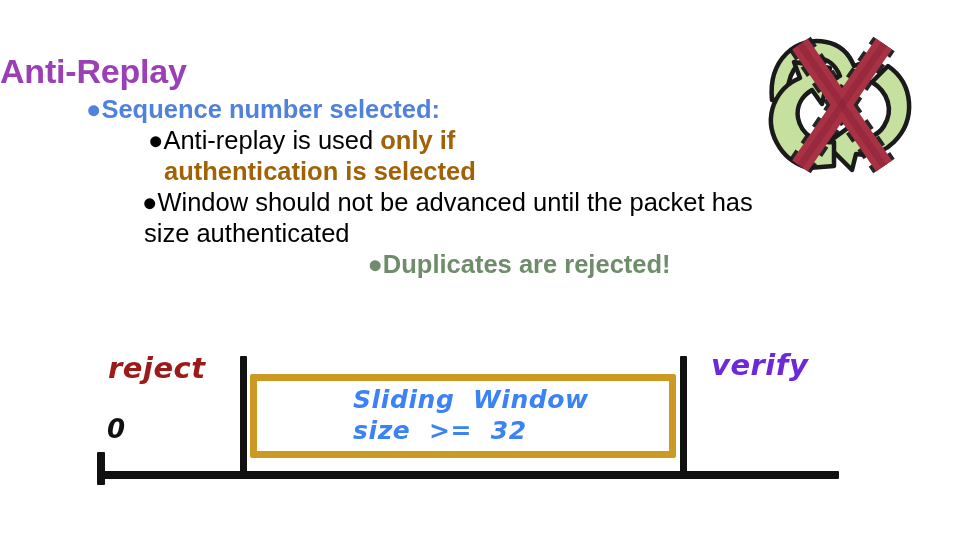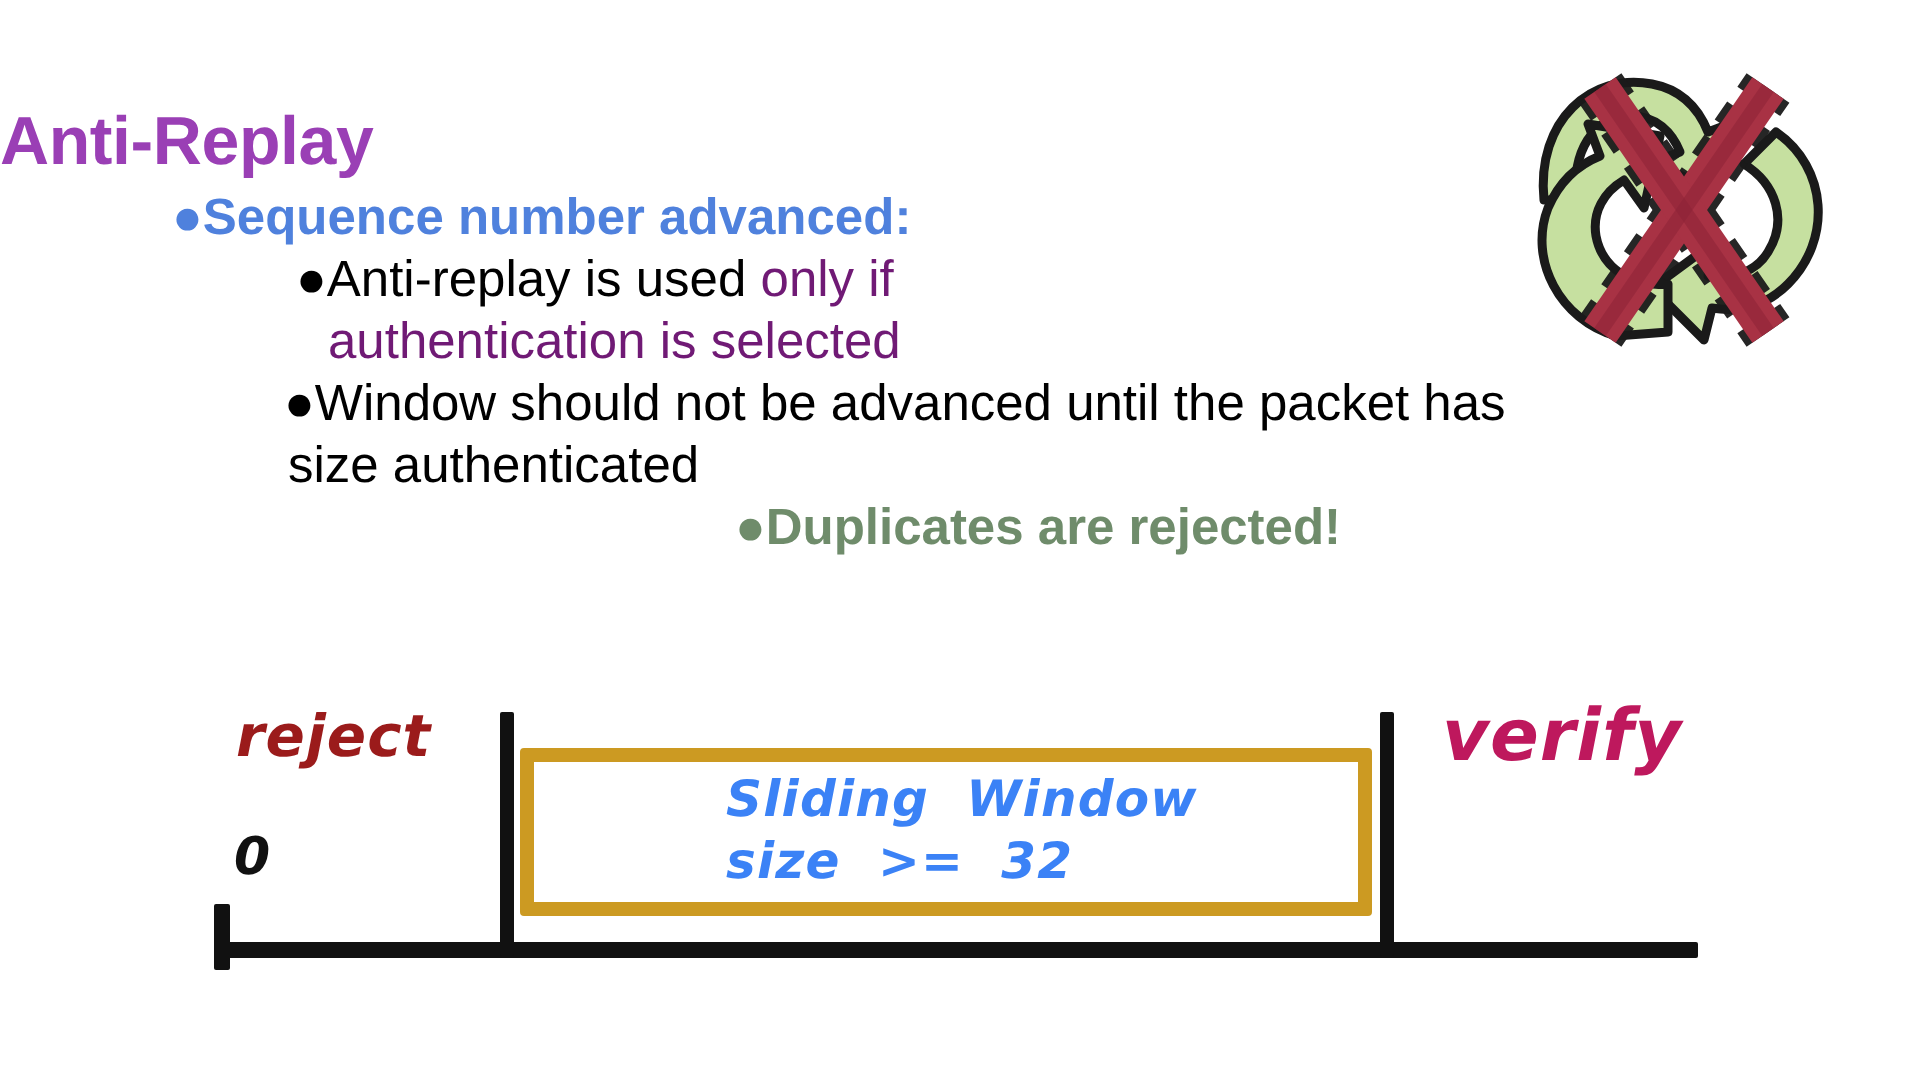--- a/index.html
+++ b/index.html
@@ -66,41 +66,41 @@
     padding-left: 58px;
     color: #000000;
   }
   .lvl4 {
     padding-left: 56px;
     color: #6f8c6b;
     font-weight: bold;
     text-align: center;
   }
   .txt-green {
-    color: #701a75;
-    font-weight: normal;
+    color: #a16207;
+    font-weight: bold;
   }
   .dot {
     font-size: 25.5px;
     line-height: 1;
   }
 
   
   .clipart {
     position: absolute;
     right: 14px;
     top: 8px;
     width: 208px;
     height: 196px;
   }
 
   
   .diagram {
     position: absolute;
-    left: 18px;
+    left: 8px;
     top: 0;
     width: 931px;
     height: 540px;
     pointer-events: none;
   }
   .hand-label {
     position: absolute;
     font-family: "DejaVu Sans", sans-serif;
     font-weight: bold;
     white-space: nowrap;
@@ -116,22 +116,22 @@
   .lbl-zero {
     left: 99px;
     top: 414px;
     font-size: 26px;
     color: #111111;
     font-style: italic;
   }
   .lbl-verify {
     left: 703px;
     top: 348px;
-    font-size: 36px;
-    color: #be185d;
+    font-size: 29px;
+    color: #6d28d9;
     font-style: italic;
     letter-spacing: 0.5px;
   }
   .win-box {
     position: absolute;
     left: 242px;
     top: 374px;
     width: 426px;
     height: 84px;
     border: 7px solid #cc9a22;
@@ -214,21 +214,21 @@
         <path d="M62 158 L146 36" stroke="#a83244" stroke-width="19" stroke-linecap="butt" fill="none"></path>
         <path d="M62 36 L146 158" stroke="#a83244" stroke-width="19" stroke-linecap="butt" fill="none"></path>
         <path d="M62 158 L146 36" stroke="#8d2236" stroke-width="7" stroke-linecap="butt" fill="none" opacity="0.55"></path>
         <path d="M62 36 L146 158" stroke="#8d2236" stroke-width="7" stroke-linecap="butt" fill="none" opacity="0.55"></path>
       </g>
     </svg>
   </div>
 
   <div class="body-block">
 
-    <div class="bullet-line lvl1"><span class="dot">●</span><span>Sequence number advanced:</span></div>
+    <div class="bullet-line lvl1"><span class="dot">●</span><span>Sequence number selected:</span></div>
 
     <div class="bullet-line lvl2"><span class="dot">●</span><span>Anti-replay is used </span><span class="txt-green">only if</span></div>
 
     <div class="bullet-line lvl2-cont txt-green"><span>authentication is selected</span></div>
 
     <div class="bullet-line lvl3"><span class="dot">●</span><span>Window should not be advanced until the packet has</span></div>
 
     <div class="bullet-line lvl3-cont"><span>size authenticated</span></div>
 
     <div class="bullet-line lvl4"><span class="dot">●</span><span>Duplicates are rejected!</span></div>

